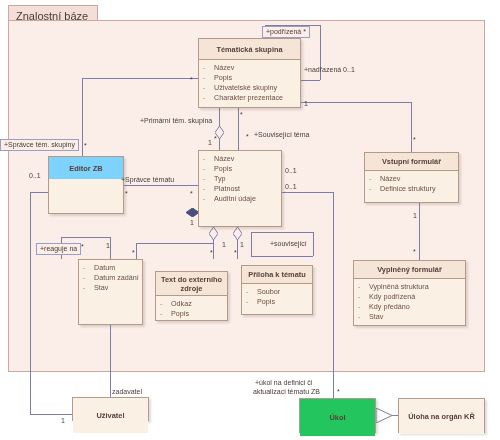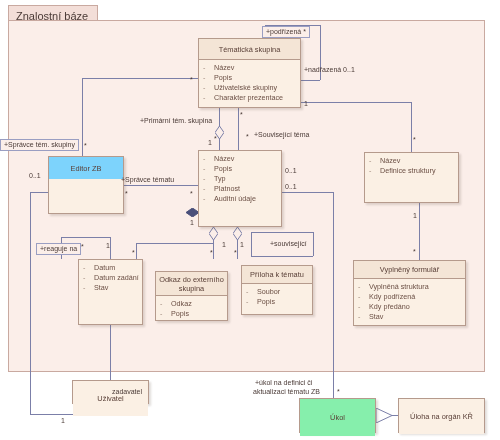--- a/index.html
+++ b/index.html
@@ -36,21 +36,21 @@
     border:1px solid #b59a8c;
     background:#fbf0e4;
     box-shadow:2px 2px 2px rgba(120,100,90,.22);
   }
   .cls .hdr{
     background:#f4e5d6;
     border-bottom:1px solid #b59a8c;
     box-sizing:border-box;
     display:flex;align-items:center;justify-content:center;
     text-align:center;
-    font-size:7.4px;font-weight:normal;color:#5a4038;
+    font-size:7.4px;font-weight:bold;color:#5a4038;
     padding:2px 3px;
     line-height:9px;
   }
   .cls .hdr.noline{border-bottom:none;}
   .cls .attrs{
     padding:3px 2px 3px 4px;
   }
   .cls .attr{
     font-size:7.2px;color:#6b4f44;
     line-height:10px;
@@ -218,20 +218,21 @@
           <span>Platnost</span>
         </div>
       <div class="attr">
           <span class="dash">-</span>
           <span>Auditní údaje</span>
         </div>
     </div>
   </div>
 
   <div class="cls" style="left:364px;top:152px;width:95px;height:51px;">
+    <div class="hdr" style="height:18px;">Vstupní formulář</div>
     <div class="attrs">
       <div class="attr">
           <span class="dash">-</span>
           <span>Název</span>
         </div>
       <div class="attr">
           <span class="dash">-</span>
           <span>Definice struktury</span>
         </div>
     </div>
@@ -270,21 +271,21 @@
           <span>Datum zadání</span>
         </div>
       <div class="attr">
           <span class="dash">-</span>
           <span>Stav</span>
         </div>
     </div>
   </div>
 
   <div class="cls" style="left:155px;top:271px;width:73px;height:50px;">
-    <div class="hdr" style="height:24px;">Odkaz do externího skupina</div>
+    <div class="hdr" style="height:24px;">Text do externího zdroje</div>
     <div class="attrs">
       <div class="attr">
           <span class="dash">-</span>
           <span>Odkaz</span>
         </div>
       <div class="attr">
           <span class="dash">-</span>
           <span>Popis</span>
         </div>
     </div>
@@ -297,26 +298,26 @@
           <span class="dash">-</span>
           <span>Soubor</span>
         </div>
       <div class="attr">
           <span class="dash">-</span>
           <span>Popis</span>
         </div>
     </div>
   </div>
 
-  <div class="cls" style="left:72px;top:380px;width:77px;height:24px;">
+  <div class="cls" style="left:72px;top:397px;width:77px;height:24px;">
     <div class="hdr noline" style="height:35px;background:#fbf0e4;">Uživatel</div>
   </div>
 
   <div class="cls" style="left:299px;top:398px;width:77px;height:35px;">
-    <div class="hdr noline" style="height:37px;background:#86efac;">Úkol</div>
+    <div class="hdr noline" style="height:37px;background:#22c55e;">Úkol</div>
   </div>
 
   <div class="cls" style="left:398px;top:398px;width:87px;height:35px;">
     <div class="hdr noline" style="height:35px;background:#fbf0e4;">Úloha na orgán KŘ</div>
   </div>
 
   <div class="lbl boxed" style="left:262px;top:26px;">+podřízená *</div>
   <div class="lbl" style="left:304px;top:66px;">+nadřazená 0..1</div>
   <div class="lbl boxed" style="left:0px;top:139px;">+Správce tém. skupiny</div>
   <div class="lbl" style="left:140px;top:117px;">+Primární tém. skupina</div>

